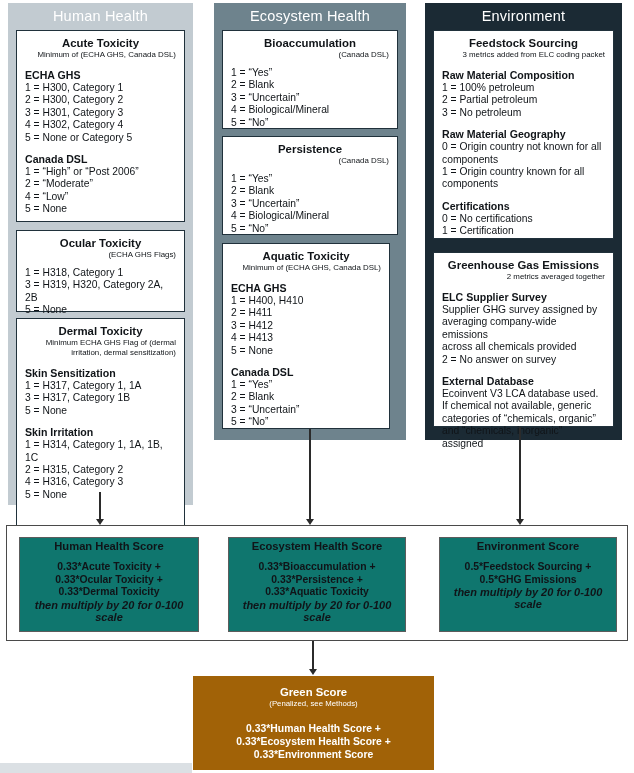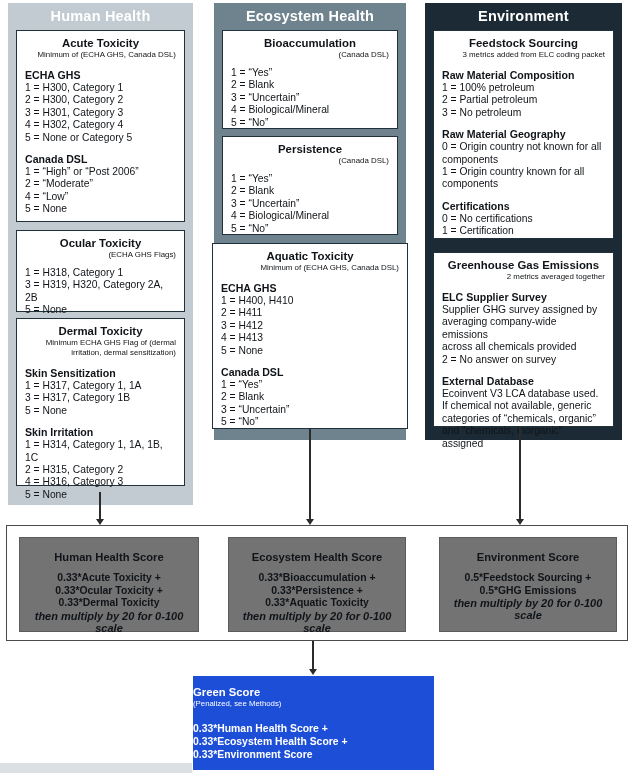--- a/index.html
+++ b/index.html
@@ -18,21 +18,21 @@
   }
 
   
   .col {
     position: absolute;
     box-sizing: border-box;
   }
   .col-title {
     text-align: center;
     color: #ffffff;
-    font-weight: bold;
+    font-weight: normal;
     font-size: 14.5px;
     letter-spacing: .2px;
     padding-top: 5px;
     padding-bottom: 4px;
   }
 
   #col-human  { left: 8px;   top: 3px;  width: 185px; height: 502px; background: #c2cbd1; }
   #col-eco    { left: 214px; top: 3px;  width: 192px; height: 437px; background: #6e838d; }
   #col-env    { left: 425px; top: 3px;  width: 197px; height: 437px; background: #1b2a34; }
 
@@ -77,24 +77,24 @@
     top: 525px;
     width: 622px;
     height: 116px;
     box-sizing: border-box;
     border: 1px solid #4a4a4a;
     background: #ffffff;
   }
   .score-box {
     position: absolute;
     box-sizing: border-box;
-    background: #737373;
+    background: #0f766e;
     border: 1px solid #5c5c5c;
     text-align: center;
-    padding-top: 13px;
+    padding-top: 2px;
   }
   #score-human { left: 12px;  top: 11px; width: 180px; height: 95px; }
   #score-eco   { left: 221px; top: 11px; width: 178px; height: 95px; }
   #score-env   { left: 432px; top: 11px; width: 178px; height: 95px; }
 
   .score-title {
     font-weight: bold;
     font-size: 11.2px;
     margin-bottom: 9px;
   }
@@ -110,22 +110,23 @@
     font-size: 11px;
   }
 
   
   #green-box {
     position: absolute;
     left: 193px;
     top: 676px;
     width: 241px;
     height: 94px;
-    background: #1d4ed8;
+    background: #a16207;
     color: #ffffff;
+    text-align: center;
     box-sizing: border-box;
     padding-top: 10px;
   }
   #green-box .g-title { font-weight: bold; font-size: 11.3px; line-height: 13px; }
   #green-box .g-sub   { font-size: 7.8px; line-height: 10px; }
   #green-box .g-formula {
     font-weight: bold;
     font-size: 10.4px;
     line-height: 13px;
     margin-top: 13px;
@@ -181,21 +182,21 @@
 
 <div class="card" style="left:16px; top:230px; width:169px; height:82px;">
   <div class="card-title">Ocular Toxicity</div>
   <div class="card-sub">(ECHA GHS Flags)</div>
   <div class="gap"></div>
   <div class="line">1 = H318, Category 1</div>
   <div class="line">3 = H319, H320, Category 2A, 2B</div>
   <div class="line">5 = None</div>
 </div>
 
-<div class="card" style="left:16px; top:318px; width:169px; height:168px;">
+<div class="card" style="left:16px; top:318px; width:169px; height:218px;">
   <div class="card-title">Dermal Toxicity</div>
   <div class="card-sub">Minimum ECHA GHS Flag of (dermal irritation,
 dermal sensitization)</div>
   <div class="sec-head">Skin Sensitization</div>
   <div class="line">1 = H317, Category 1, 1A</div>
   <div class="line">3 = H317, Category 1B</div>
   <div class="line">5 = None</div>
   <div class="sec-head">Skin Irritation</div>
   <div class="line">1 = H314, Category 1, 1A, 1B, 1C</div>
   <div class="line">2 = H315, Category 2</div>
@@ -222,21 +223,21 @@
   <div class="card-title">Persistence</div>
   <div class="card-sub">(Canada DSL)</div>
   <div class="gap"></div>
   <div class="line">1 = “Yes”</div>
   <div class="line">2 = Blank</div>
   <div class="line">3 = “Uncertain”</div>
   <div class="line">4 = Biological/Mineral</div>
   <div class="line">5 = “No”</div>
 </div>
 
-<div class="card" style="left:212px; top:243px; width:196px; height:186px;">
+<div class="card" style="left:222px; top:243px; width:168px; height:186px;">
   <div class="card-title">Aquatic Toxicity</div>
   <div class="card-sub">Minimum of (ECHA GHS, Canada DSL)</div>
   <div class="sec-head first">ECHA GHS</div>
   <div class="line">1 = H400, H410</div>
   <div class="line">2 = H411</div>
   <div class="line">3 = H412</div>
   <div class="line">4 = H413</div>
   <div class="line">5 = None</div>
   <div class="sec-head">Canada DSL</div>
   <div class="line">1 = “Yes”</div>

